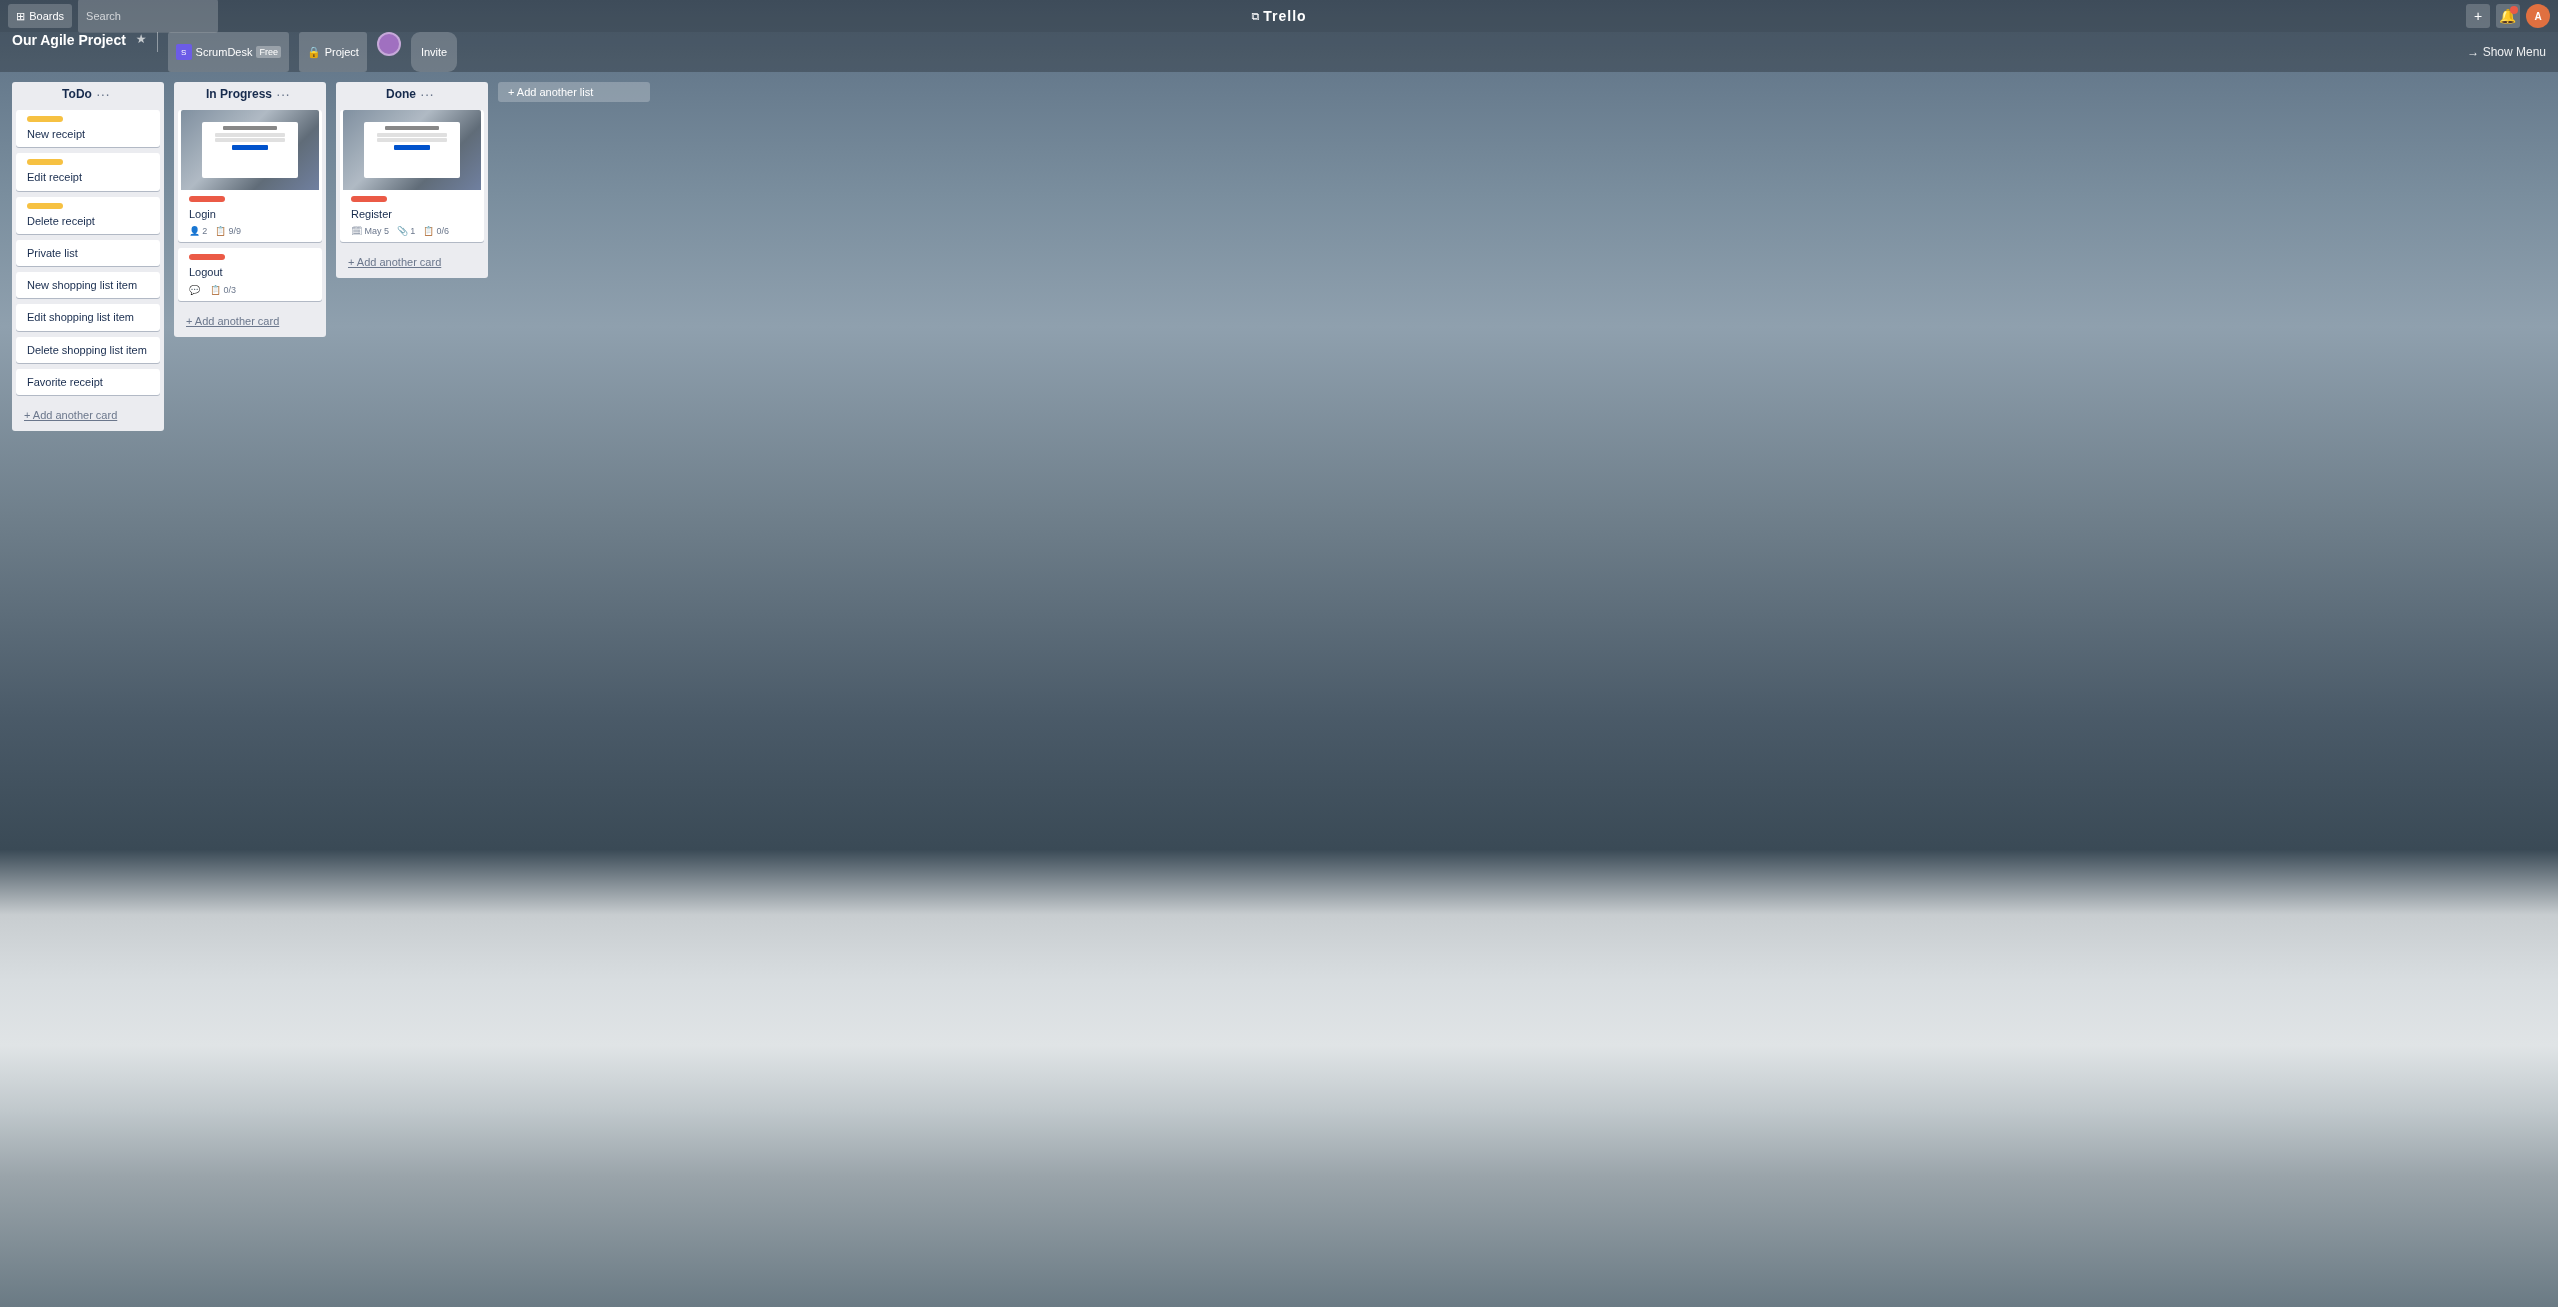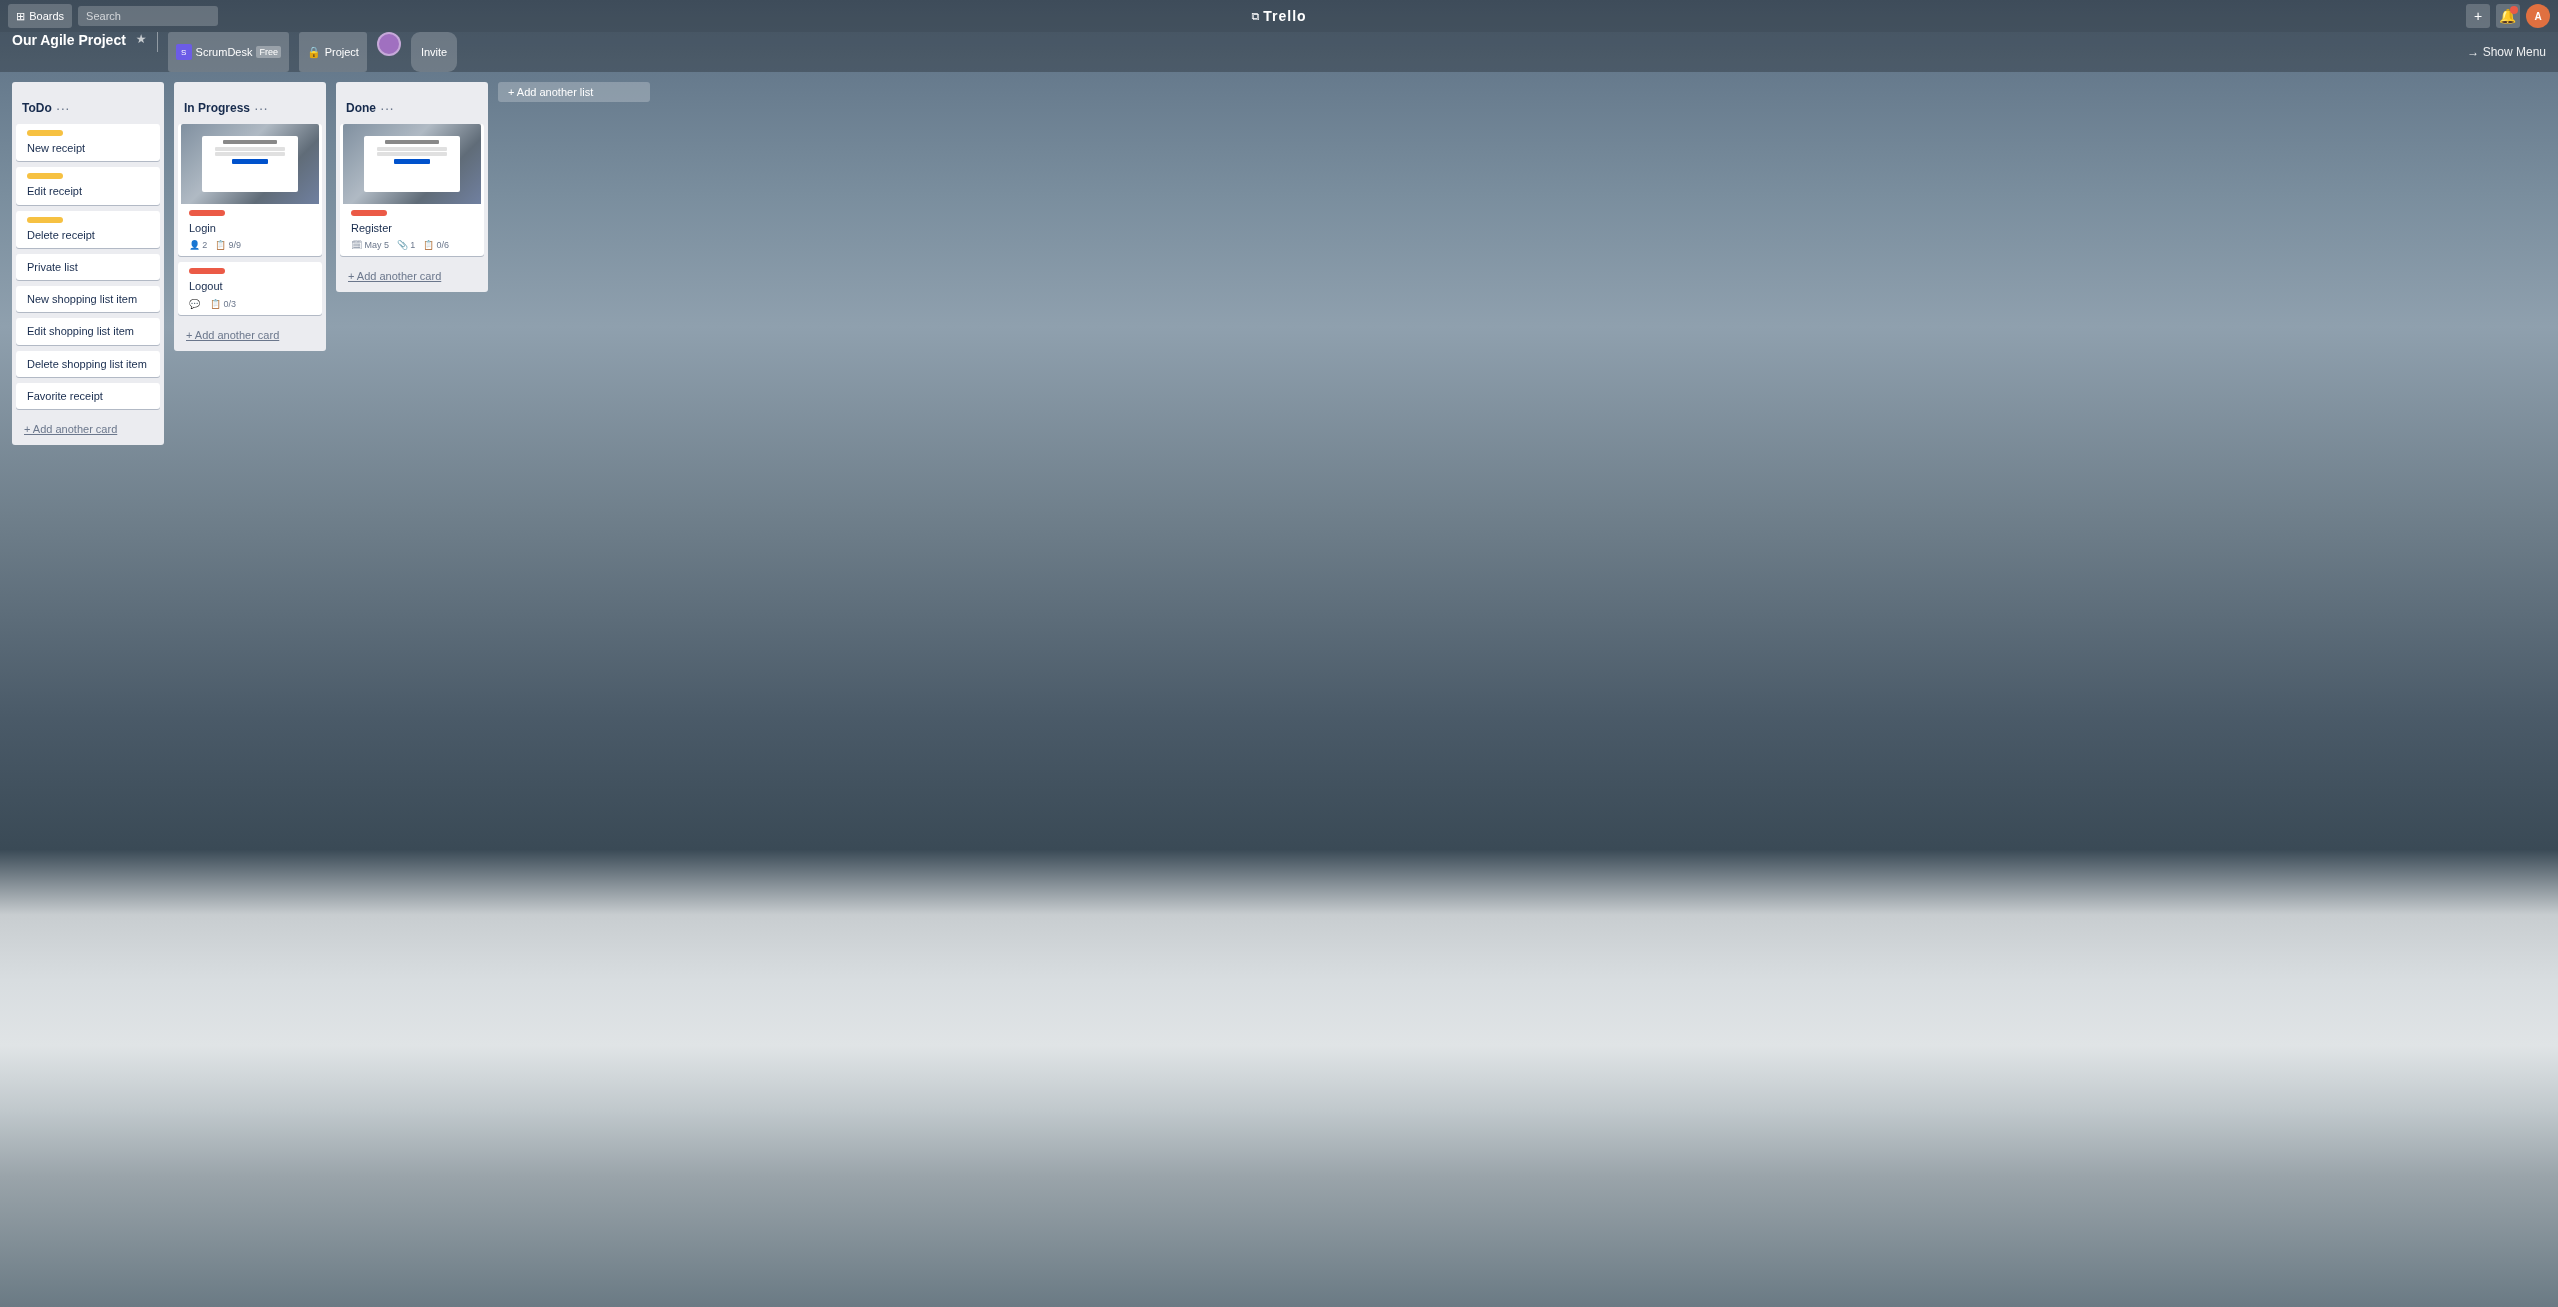--- a/index.html
+++ b/index.html
@@ -25,21 +25,21 @@
     .topbar-right { display: flex; align-items: center; gap: 6px; margin-left: auto; }
 
     .boards-btn {
       display: flex; align-items: center; gap: 4px;
       background: rgba(255,255,255,0.2); border: none; border-radius: 3px;
       color: #fff; font-size: 11px; padding: 3px 8px; cursor: pointer; height: 24px;
     }
 
     .search-box {
       background: rgba(255,255,255,0.2); border: none; border-radius: 3px;
-      color: #fff; font-size: 11px; padding: 3px 8px; width: 140px; height: 20px;
+      color: #fff; font-size: 11px; padding: 3px 8px; width: 140px; height: 34px;
     }
     .search-box::placeholder { color: rgba(255,255,255,0.7); }
 
     .trello-logo { color: #fff; font-size: 14px; font-weight: bold; letter-spacing: 1px; }
 
     .topbar-icon-btn {
       background: rgba(255,255,255,0.2); border: none; border-radius: 3px;
       color: #fff; width: 24px; height: 24px; display: flex; align-items: center; justify-content: center;
       cursor: pointer; font-size: 14px;
     }
@@ -98,22 +98,22 @@
     }
 
     
     .list {
       background: #ebecf0; border-radius: 3px;
       width: 152px; min-width: 152px;
       max-height: calc(100vh - 90px);
       display: flex; flex-direction: column;
     }
     .list-header {
-      display: flex; align-items: center; justify-content: flex-start;
-      padding: 16px 10px 6px;
+      display: flex; align-items: center; justify-content: center;
+      padding: 2px 10px 6px;
     }
     .list-title { font-size: 12px; font-weight: 700; color: #172b4d; }
     .list-menu-btn { background: none; border: none; color: #6b778c; cursor: pointer; font-size: 14px; padding: 2px 4px; border-radius: 2px; }
 
     .list-cards { padding: 0 4px; overflow-y: auto; flex: 1; }
 
     
     .card {
       background: #fff; border-radius: 3px;
       margin-bottom: 6px; padding: 6px 11px;

